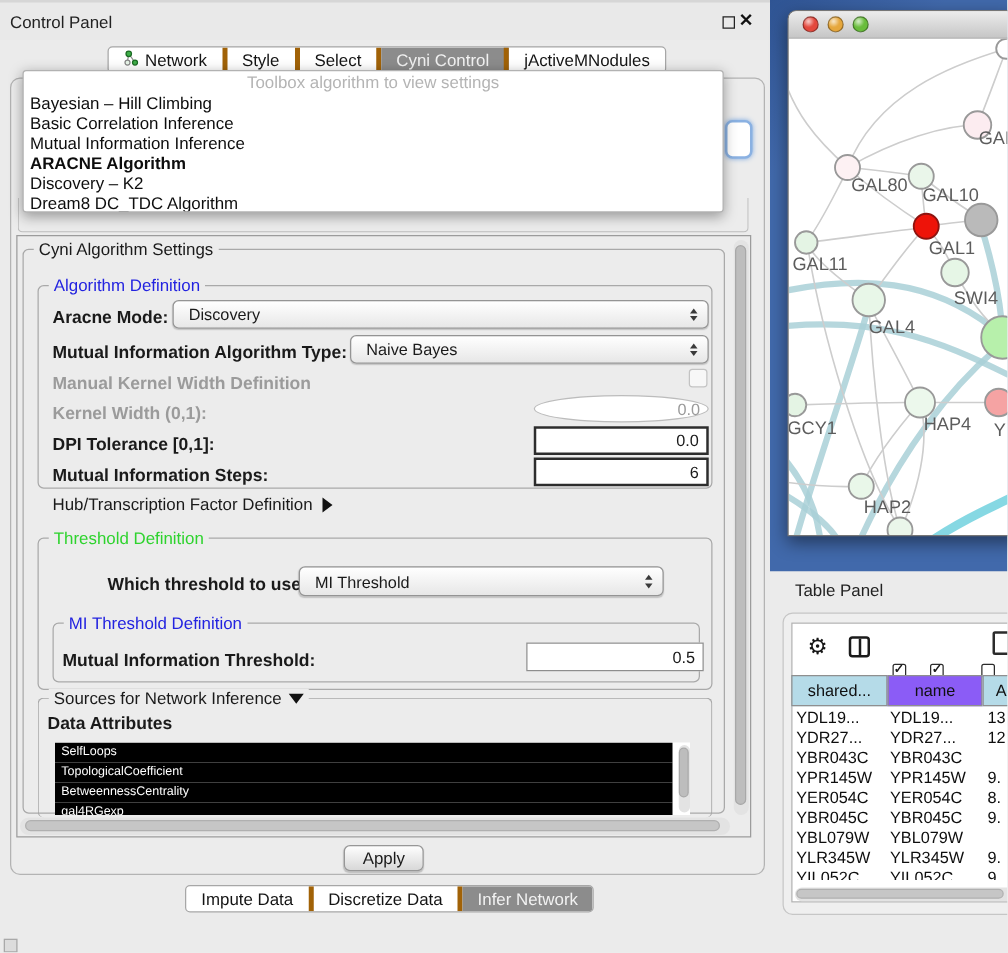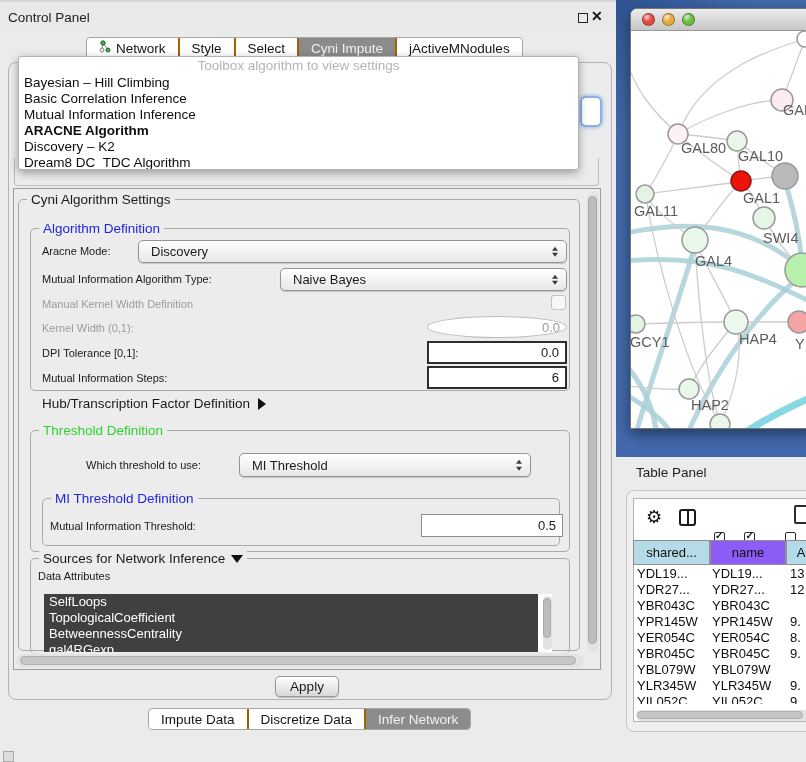--- a/index.html
+++ b/index.html
@@ -10,59 +10,59 @@
   .abs{position:absolute;white-space:nowrap;}
 
   
   .cp-titlebar{left:0;top:0;width:616px;height:32px;background:#e9e9e9;border-top:2px solid #d6d6d6;}
   .cp-title{left:8px;top:10px;font-size:13.5px;color:#222;}
   .float-btn{left:578px;top:13px;width:10px;height:10px;border:1.5px solid #222;background:transparent;}
   .close-btn{left:591px;top:8px;font-size:14px;font-weight:bold;color:#111;}
 
   .tabbar{display:flex;height:22px;background:#fff;border:1px solid #a7a7a7;border-radius:4px;
           overflow:hidden;font-size:13.5px;align-items:stretch;}
-  .tab{display:flex;align-items:center;padding:0 12px;border-right:2px solid #a16207;color:#141414;cursor:default;}
+  .tab{display:flex;align-items:center;padding:0 12px;border-right:4px solid #a16207;color:#141414;cursor:default;}
   .tab:last-child{border-right:none;}
   .tab.selected{background:#8c8c8c;color:#f2f2f2;}
   .top-tabs{left:86px;top:37px;}
   .bottom-tabs{left:148px;top:708px;}
 
   .outer-box{left:8px;top:62px;width:604px;height:638px;border:1px solid #b3b3b3;border-radius:8px;background:#ececec;}
   .hidden-groupbox{left:14px;top:158px;width:585px;height:28px;border:1px solid #bdbdbd;border-top:none;border-radius:0 0 4px 4px;}
   .hidden-combo{left:580px;top:96px;width:22px;height:31px;background:#fff;border:2px solid #8ab1e2;border-radius:6px;box-shadow:0 0 4px #7aa7e0;}
 
   .settings-frame{left:13px;top:188px;width:588px;height:482px;border:1px solid #9c9c9c;background:#ececec;}
 
   .groupbox{position:absolute;border:1px solid #a9a9a9;border-radius:5px;}
   .legend{position:absolute;top:-8px;left:8px;background:#ececec;padding:0 4px;font-size:13.5px;white-space:nowrap;}
   .legend.blue{color:#2323e0;}
   .legend.green{color:#2ed32e;}
 
-  .flabel{font-size:11px;font-weight:normal;color:#1a1a1a;}
+  .flabel{font-size:14px;font-weight:bold;color:#1a1a1a;}
   .flabel.dim{color:#9b9b9b;}
   .plain-label{font-size:13.5px;color:#1a1a1a;}
 
   .combo{position:absolute;border:1px solid #949494;border-radius:5px;background:linear-gradient(#ffffff,#e7e7e7);
          font-size:13px;display:flex;align-items:center;padding:0 20px 0 12px;box-shadow:0 1px 1px rgba(0,0,0,.18);}
   .arrows{position:absolute;right:8px;top:50%;transform:translateY(-50%);display:flex;flex-direction:column;align-items:center;}
   .arr-up{width:0;height:0;border-left:3.5px solid transparent;border-right:3.5px solid transparent;border-bottom:4.5px solid #3a3a3a;margin-bottom:2.5px;}
   .arr-dn{width:0;height:0;border-left:3.5px solid transparent;border-right:3.5px solid transparent;border-top:4.5px solid #3a3a3a;}
 
   .tfield{position:absolute;background:#fff;font-size:13px;display:flex;align-items:center;justify-content:flex-end;padding:0 6px;}
   .tfield.dark{border:2px solid #2d2d2d;}
   .tfield.light{border:1px solid #bcbcbc;color:#9b9b9b;}
   .tfield.mid{border:1px solid #8e8e8e;}
 
   .checkbox{position:absolute;width:15px;height:15px;border:1px solid #c3c3c3;border-radius:3px;background:#f7f7f7;}
 
   .tri-right{display:inline-block;width:0;height:0;border-top:6px solid transparent;border-bottom:6px solid transparent;border-left:8px solid #111;margin-left:8px;vertical-align:middle;}
   .tri-down{display:inline-block;width:0;height:0;border-left:6.5px solid transparent;border-right:6.5px solid transparent;border-top:8px solid #111;margin-left:6px;vertical-align:middle;}
 
   .attr-list{left:44px;top:594px;width:508px;height:58px;background:#fff;overflow:hidden;}
-  .attr-item{height:16px;line-height:16px;background:#404040;color:#fff;font-size:13px;padding-left:5px;width:494px;}
+  .attr-item{height:16px;line-height:16px;background:#000000;color:#fff;font-size:10px;padding-left:5px;width:494px;}
 
   .vscroll{position:absolute;background:#e3e3e3;border-radius:6px;}
   .vthumb{position:absolute;background:#bdbdbd;border:1px solid #a8a8a8;border-radius:5px;}
   .hscroll{position:absolute;background:#e3e3e3;border-radius:7px;}
   .hthumb{position:absolute;background:#c6c6c6;border:1px solid #b0b0b0;border-radius:5px;}
 
   .apply-btn{left:275px;top:676px;width:64px;height:21px;border:1px solid #979797;border-radius:5px;
              background:linear-gradient(#fefefe,#d8d8d8);font-size:13.5px;display:flex;align-items:center;justify-content:center;box-shadow:0 1px 1px rgba(0,0,0,.2);}
 
   .grip{left:3px;top:751px;width:11px;height:11px;border:1px solid #a9a9a9;background:#dcdcdc;}
@@ -125,21 +125,21 @@
           </svg></span>
         <span>Network</span>
       </div>
       <div class="tab">
         <span>Style</span>
       </div>
       <div class="tab">
         <span>Select</span>
       </div>
       <div class="tab selected">
-        <span>Cyni Impute</span>
+        <span>Cyni Control</span>
       </div>
       <div class="tab">
         <span>jActiveMNodules</span>
       </div>
     </div>
 
   
   <div class="abs settings-frame"></div>
 
   

